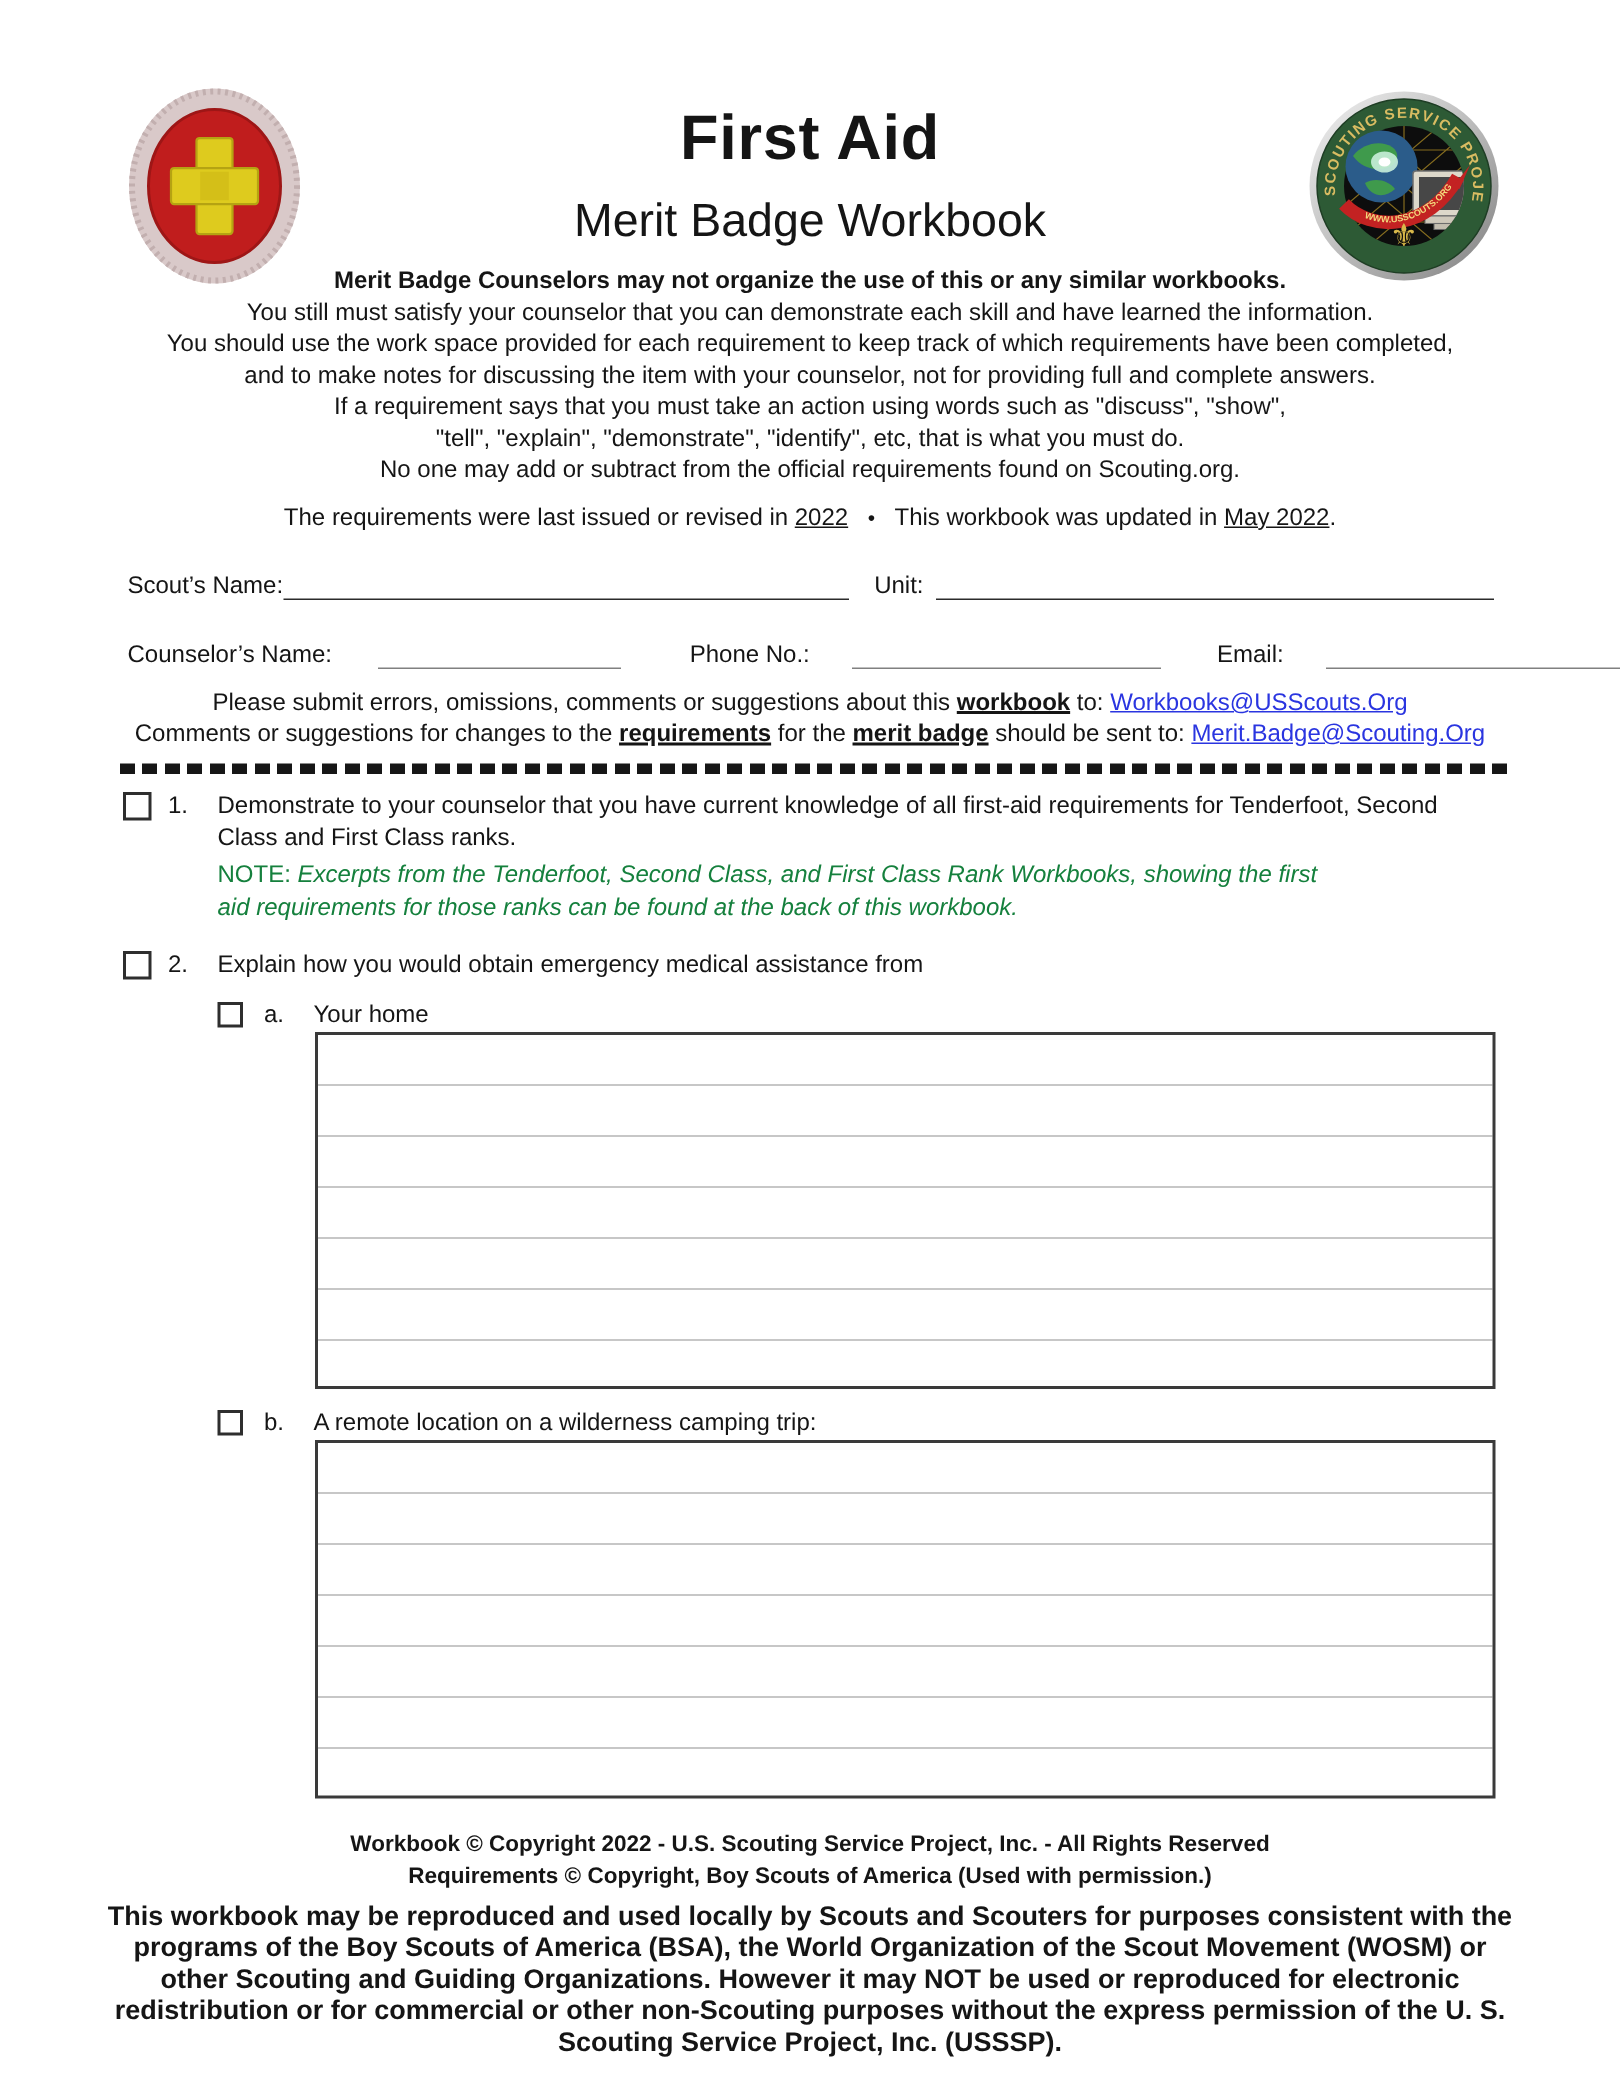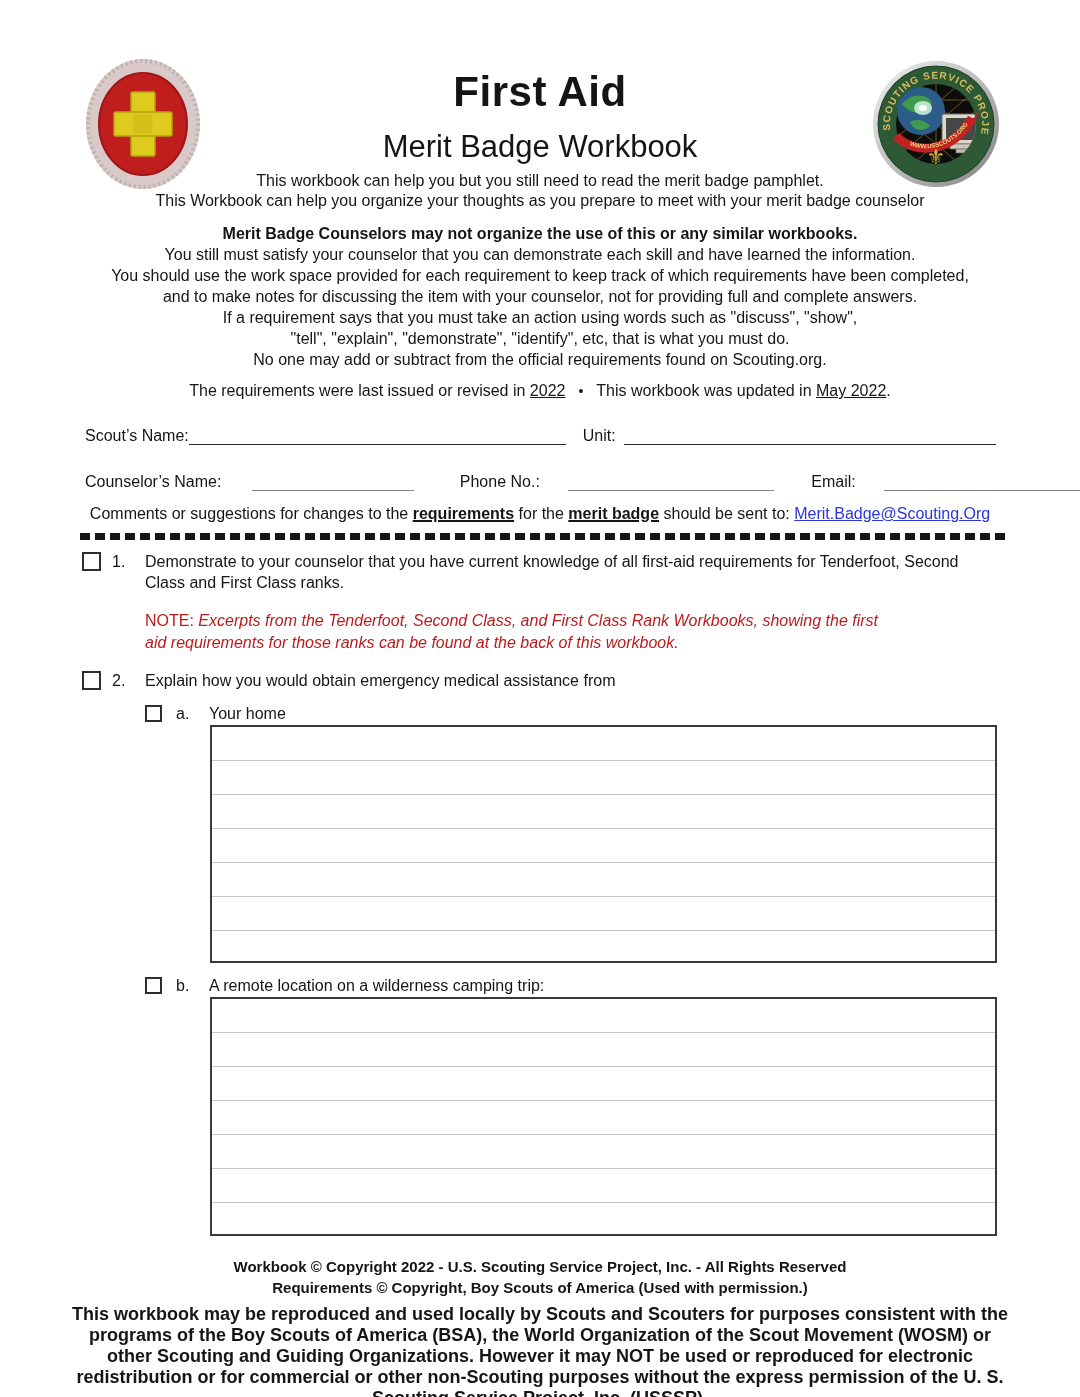--- a/index.html
+++ b/index.html
@@ -32,21 +32,21 @@
   .bold-u{font-weight:bold;text-decoration:underline;text-decoration-thickness:2px;}
   a.mail{color:#2a35e0;text-decoration:underline;cursor:pointer;}
 
   .dashline{margin:9px 0 0 80px;width:926px;height:7px;
     background:repeating-linear-gradient(90deg,#161616 0 10px,transparent 10px 15px);}
 
   .req{display:flex;align-items:flex-start;padding-left:82px;margin-top:11px;font-size:16px;line-height:21px;}
   .cb{flex:0 0 auto;width:15px;height:15px;border:2px solid #2e2e2e;background:#fff;margin-top:1px;}
   .req .num{flex:0 0 auto;width:33px;margin-left:11px;}
   .req-text{width:825px;}
-  .note{margin-top:17px;width:755px;color:#b91c1c;line-height:22px;}
+  .note{margin-top:4px;width:755px;color:#15803d;line-height:22px;}
   .note .ital{font-style:italic;}
 
   .sub{display:flex;align-items:flex-start;padding-left:145px;margin-top:13px;font-size:16px;line-height:19px;}
   .sub .cb{width:13px;height:13px;margin-top:1px;}
   .sub .letter{flex:0 0 auto;width:33px;margin-left:14px;}
   .answer-box{margin:2px 0 0 210px;width:783px;border:2px solid #3a3a3a;
     background:repeating-linear-gradient(180deg,#ffffff 0px,#ffffff 33px,#c7c7c7 33px,#c7c7c7 34px);}
   .box-a{height:234px;}
   .box-b{height:235px;}
 
@@ -112,24 +112,20 @@
     </g>
     <text x="64" y="104" font-size="21" fill="#d8b84a" text-anchor="middle" font-family="DejaVu Sans, sans-serif">⚜</text>
     <text font-size="10" font-weight="bold" fill="#d9bc62" letter-spacing="1.1" font-family="Liberation Sans, sans-serif">
       <textPath href="#arcpath" startOffset="50%" text-anchor="middle">US SCOUTING SERVICE PROJECT</textPath>
     </text>
   </svg>
 
   <div class="page-title center">First Aid</div>
   <div class="page-subtitle center">Merit Badge Workbook</div>
 
-  <div class="intro center">
-    <div>This workbook can help you but you still need to read the merit badge pamphlet.</div>
-    <div>This Workbook can help you organize your thoughts as you prepare to meet with your merit badge counselor</div>
-  </div>
 
   <div class="notice center">
     <div class="b">Merit Badge Counselors may not organize the use of this or any similar workbooks.</div>
     <div>You still must satisfy your counselor that you can demonstrate each skill and have learned the information.</div>
     <div>You should use the work space provided for each requirement to keep track of which requirements have been completed,</div>
     <div>and to make notes for discussing the item with your counselor, not for providing full and complete answers.</div>
     <div>If a requirement says that you must take an action using words such as "discuss", "show",</div>
     <div>"tell", "explain", "demonstrate", "identify", etc, that is what you must do.</div>
     <div>No one may add or subtract from the official requirements found on Scouting.org.</div>
   </div>
@@ -150,20 +146,26 @@
     <span class="lbl">Counselor’s Name:</span>
     <span class="fill light" style="width:162px;margin-left:8px;"></span>
     <span class="lbl" style="margin-left:24px;">Phone No.:</span>
     <span class="fill light" style="width:206px;margin-left:6px;"></span>
     <span class="lbl" style="margin-left:15px;">Email:</span>
     <span class="fill light" style="width:196px;margin-left:6px;"></span>
   </div>
 
   <div class="feedback center">
     <div>
+      <span>Please submit errors, omissions, comments or suggestions about this</span>
+      <span class="bold-u">workbook</span>
+      <span>to:</span>
+      <a class="mail">Workbooks@USScouts.Org</a>
+    </div>
+    <div>
       <span>Comments or suggestions for changes to the</span>
       <span class="bold-u">requirements</span>
       <span>for the</span>
       <span class="bold-u">merit badge</span>
       <span>should be sent to:</span>
       <a class="mail">Merit.Badge@Scouting.Org</a>
     </div>
   </div>
 
   <div class="dashline"></div>

